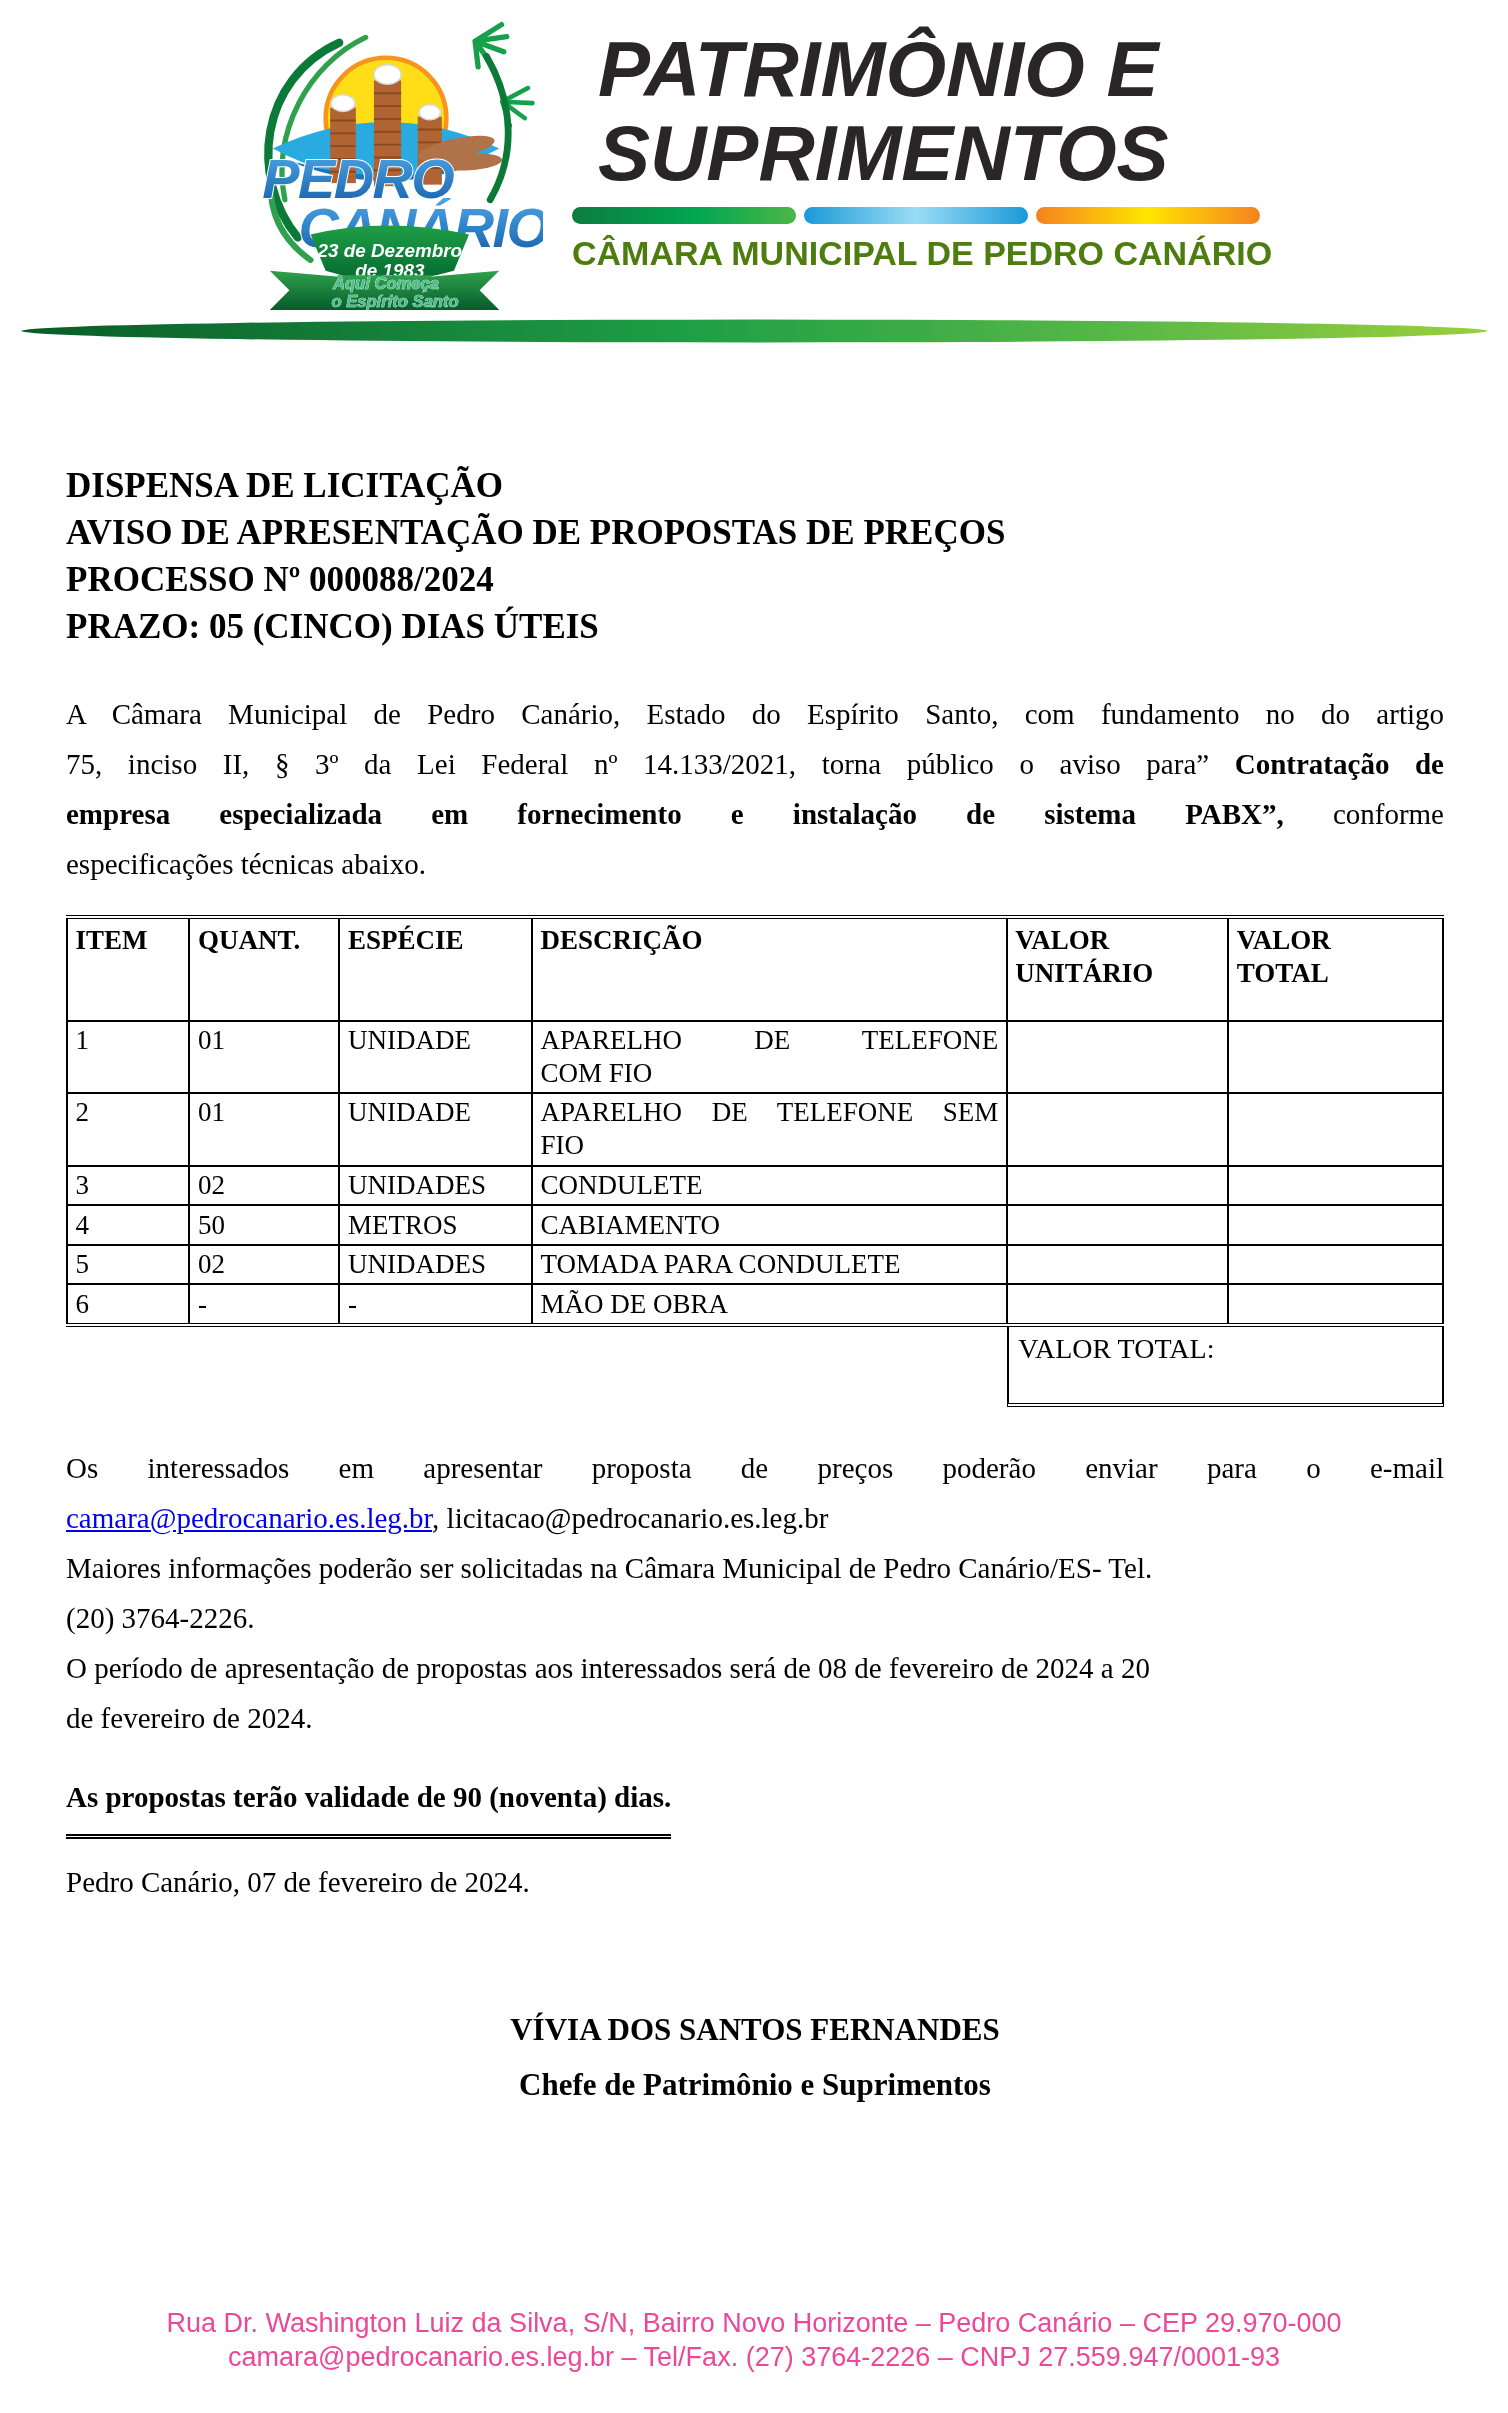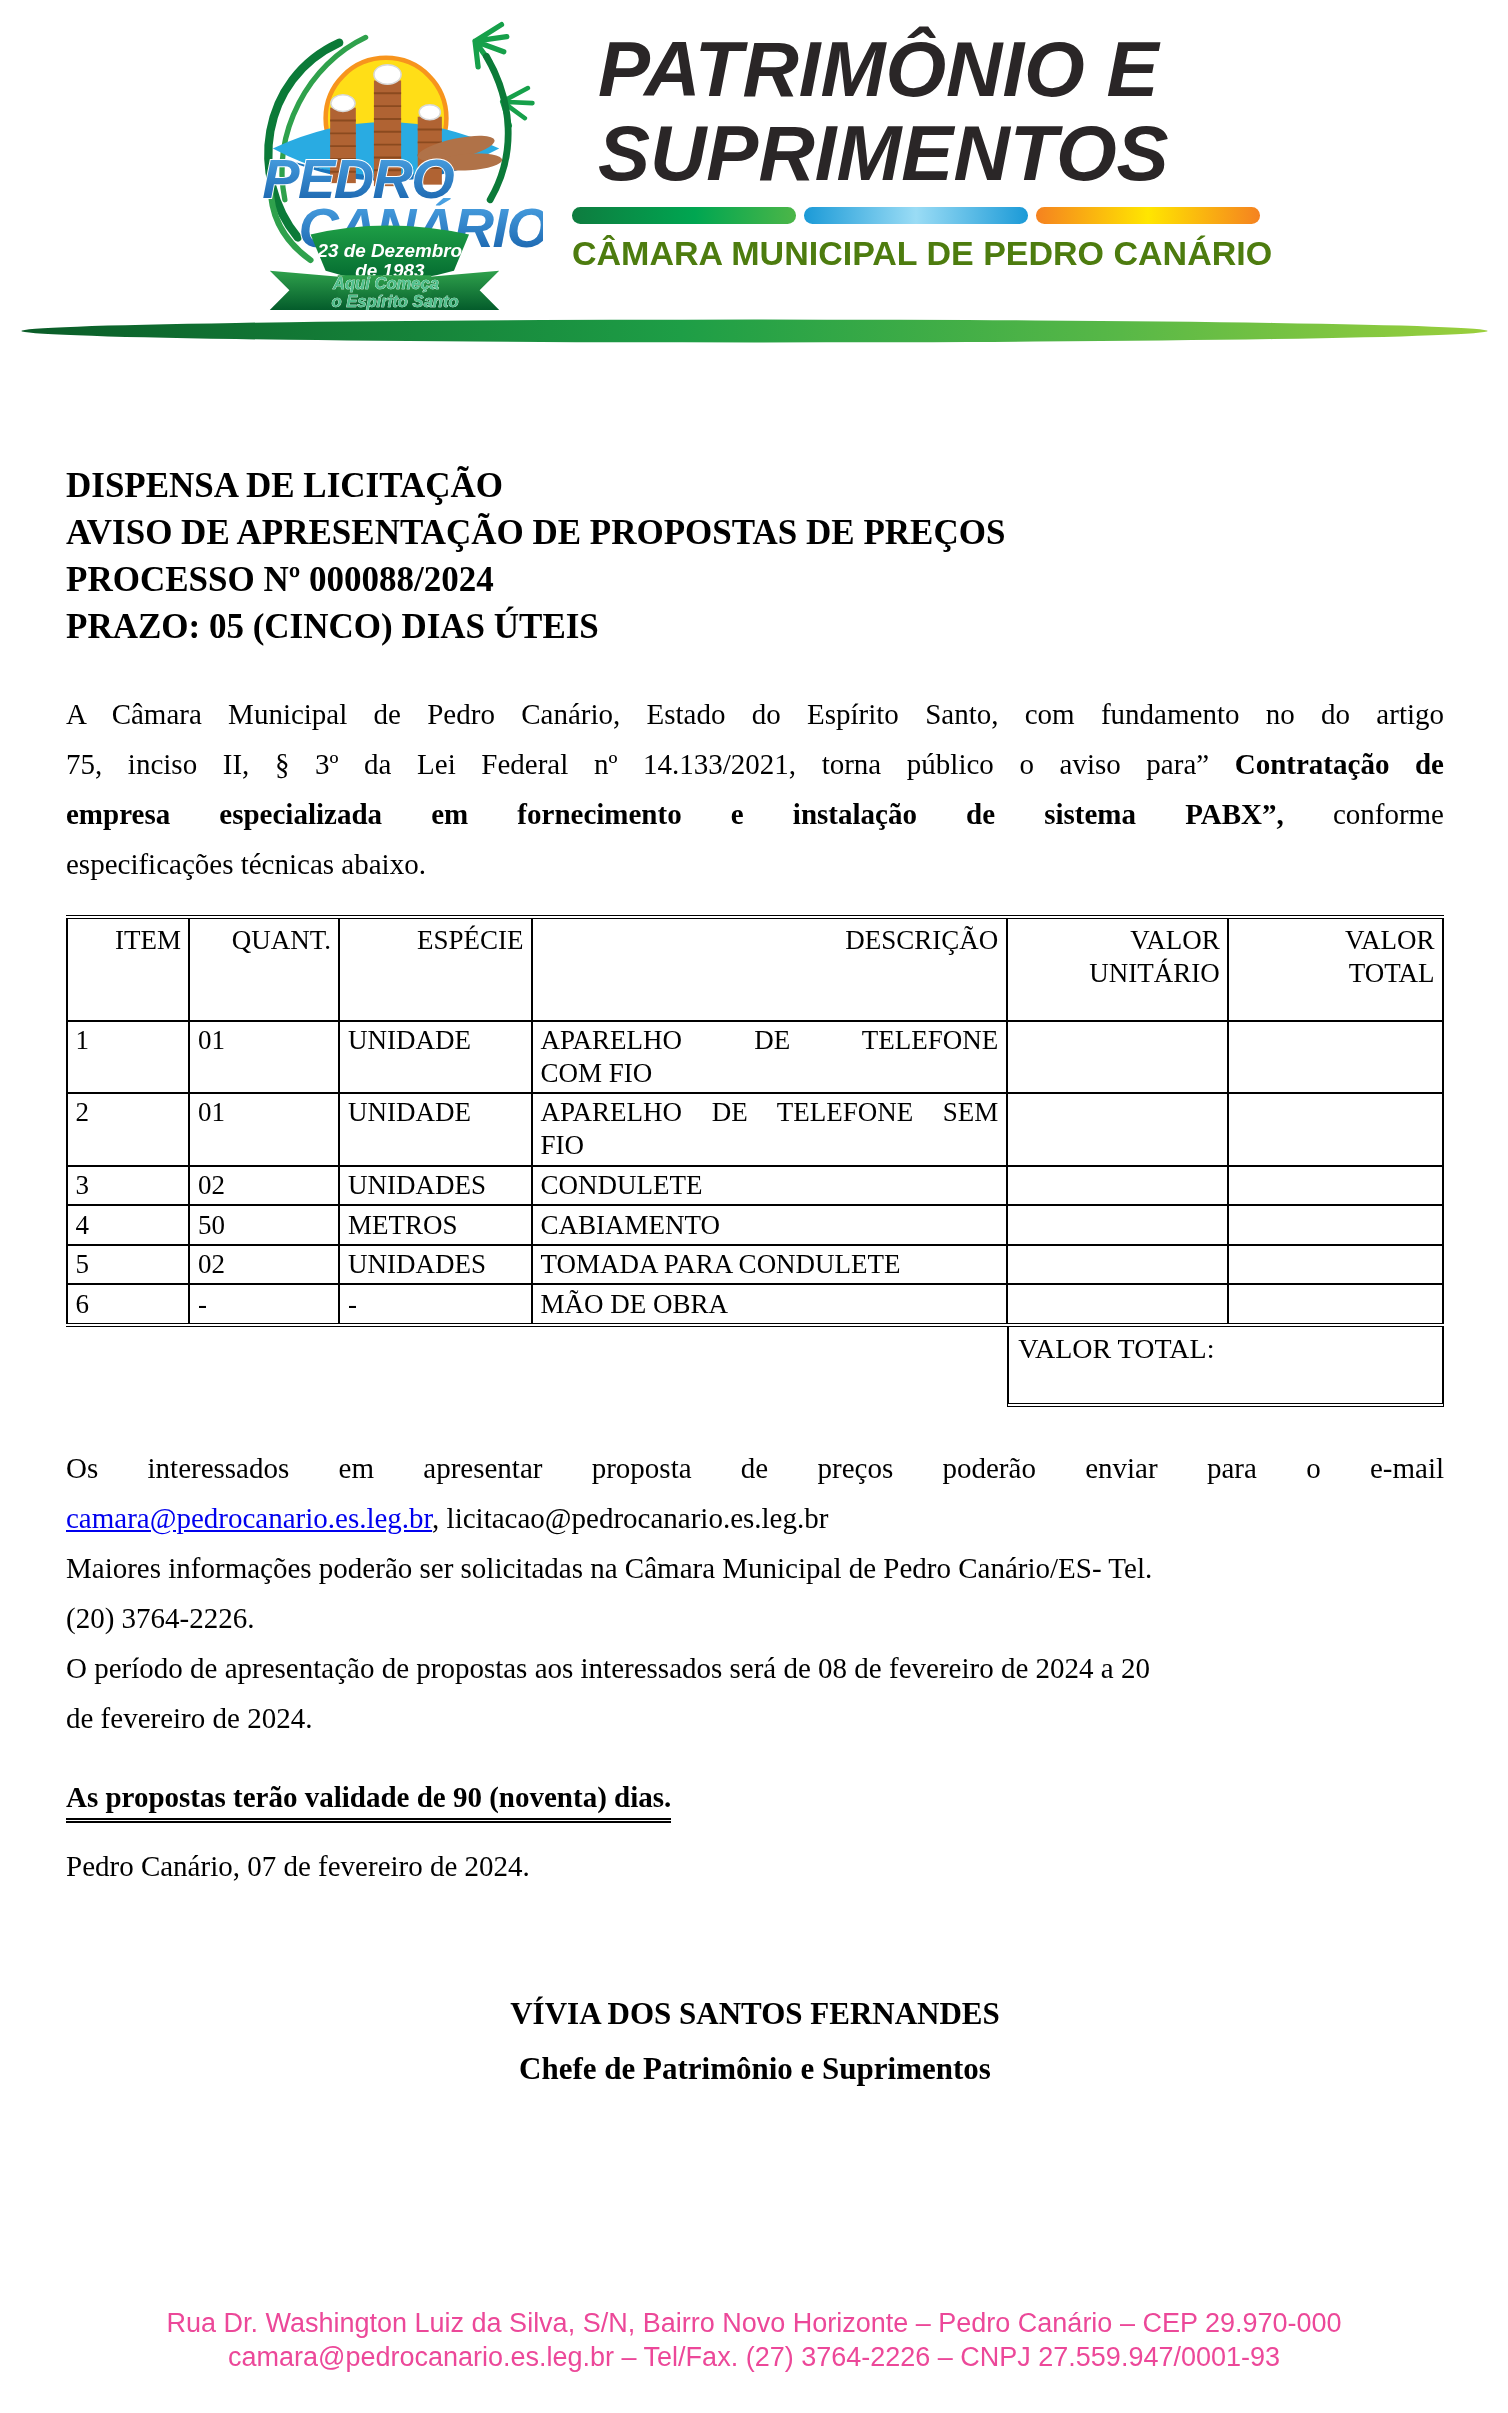--- a/index.html
+++ b/index.html
@@ -21,32 +21,32 @@
             font-size:34px;color:#4d7c0f;white-space:nowrap;}
   .swoosh{position:absolute;left:19px;top:315px;width:1471px;height:32px;}
 
   
   .content{position:absolute;left:66px;top:462px;width:1378px;}
   .title-block{font-weight:bold;font-size:35px;line-height:47px;}
   .para{font-size:29px;line-height:50px;}
   .para .line{min-height:50px;}
   .line.just{text-align:justify;text-align-last:justify;}
   .seg.b{font-weight:bold;margin-top:36px;}
-  .seg.u{display:inline-block;border-bottom:5.3px double #000;padding-bottom:3px;line-height:36px;}
+  .seg.u{display:inline-block;border-bottom:5.3px double #000;padding-bottom:19px;line-height:36px;}
   .seg.link{color:#0000EE;text-decoration:underline;cursor:pointer;}
   #intro{margin-top:39px;}
   #notice{margin-top:36px;}
 
   
   table.items{margin-top:26px;width:1378px;border-collapse:collapse;table-layout:fixed;
               border-top:4.5px double #000;border-bottom:4.5px double #000;
               border-left:2.3px solid #000;border-right:2.3px solid #000;}
   table.items th,table.items td{border:2.3px solid #000;vertical-align:top;
               font-size:27px;line-height:33px;padding:2.3px 7.5px;text-align:left;overflow:hidden;}
-  table.items th{font-weight:normal;padding-top:4.5px;padding-bottom:30px;text-align:right;}
+  table.items th{font-weight:bold;padding-top:4.5px;padding-bottom:30px;}
   table.items td{height:33px;}
   td .dl.just{text-align:justify;text-align-last:justify;}
   .total-box{box-sizing:border-box;margin-left:68.31%;width:31.69%;height:80px;
              border-left:2.3px solid #000;border-right:2.3px solid #000;border-bottom:4.5px double #000;
              font-size:28px;padding:6px 9px;}
 
   
   .date-line{margin-top:27px;font-size:29px;}
   .sig-name{margin-top:113px;text-align:center;font-weight:bold;font-size:31px;}
   .sig-role{margin-top:19px;text-align:center;font-weight:bold;font-size:31px;}

